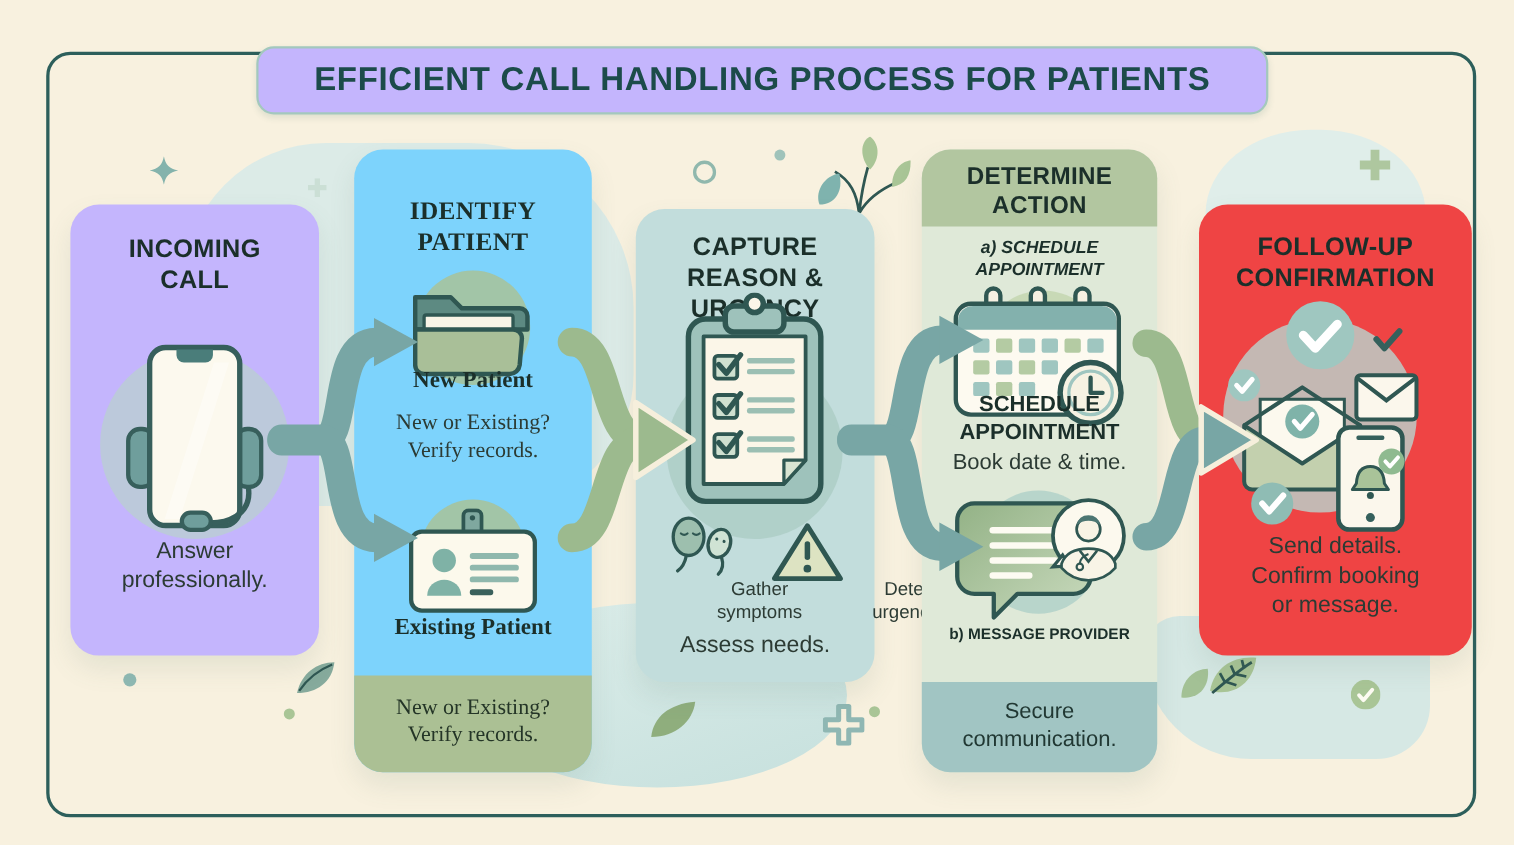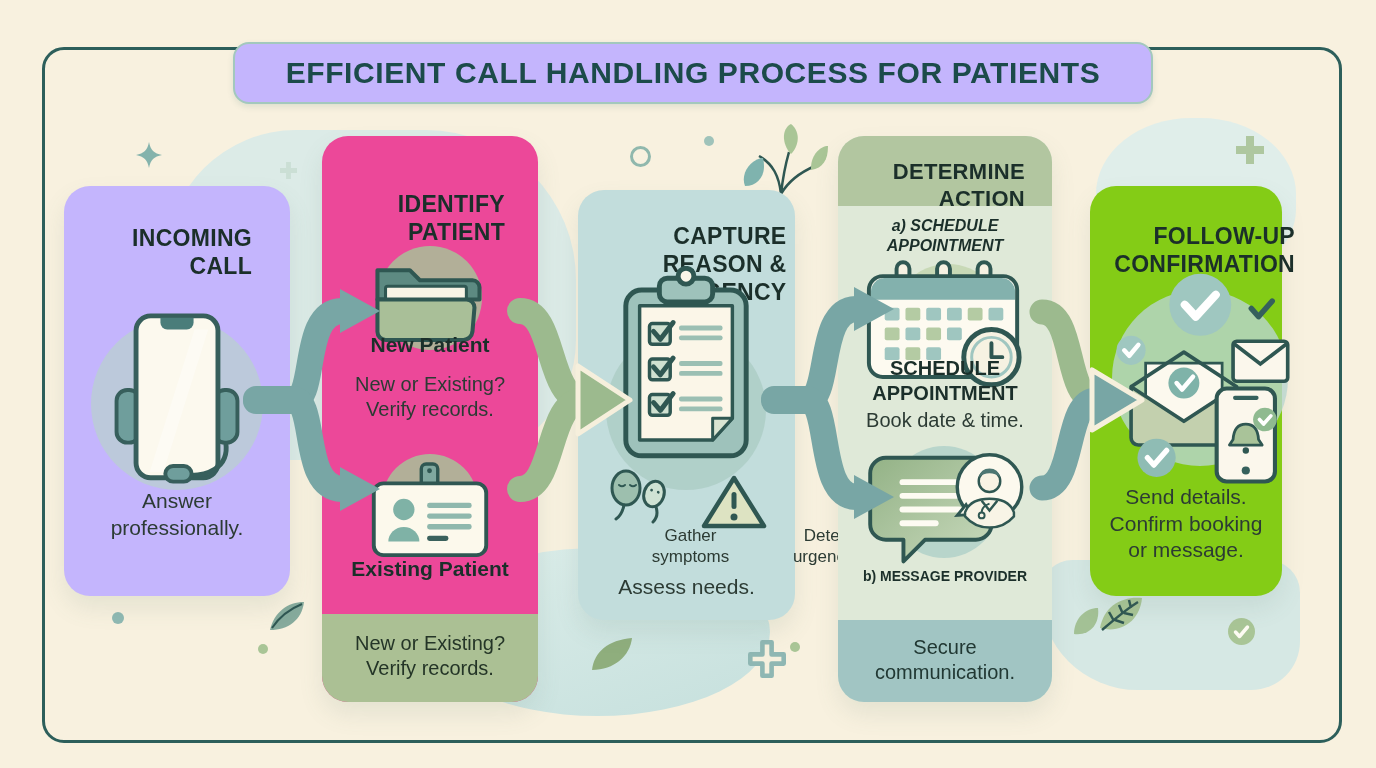--- a/index.html
+++ b/index.html
@@ -11,25 +11,25 @@
   .blob-b{left:425px;top:548px;width:345px;height:168px;background:linear-gradient(160deg,#ddeeea,#c6e0dd);border-radius:50%;}
   .blob-c{left:1096px;top:118px;width:200px;height:160px;background:#e0eeea;border-radius:50% 50% 45% 55%;}
   .blob-d{left:1040px;top:560px;width:260px;height:130px;background:#d6e8e4;border-radius:40px 40px 60px 120px;}
   
   .frame{position:absolute;left:42px;top:47px;width:1294px;height:690px;border:3px solid #2d5f5b;border-radius:22px;z-index:5;pointer-events:none;}
   .title-pill{position:absolute;left:233px;top:42px;width:916px;height:58px;background:#c4b5fd;border:2px solid #a3c8bd;border-radius:16px;display:flex;align-items:center;justify-content:center;z-index:6;box-shadow:0 3px 6px rgba(45,95,91,.12);}
   .title-pill span{font-size:30px;font-weight:bold;letter-spacing:.6px;color:#1c4b4a;white-space:nowrap;}
   
   .panel{position:absolute;z-index:2;border-radius:26px;box-shadow:0 12px 24px rgba(90,120,110,.12);}
   .p1{left:64px;top:186px;width:226px;height:410px;background:#c4b5fd;}
-  .p2{left:322px;top:136px;width:216px;height:566px;background:#ec4899;}
+  .p2{left:322px;top:136px;width:216px;height:566px;background:#7dd3fc;font-family:Liberation Serif, serif;}
   .p3{left:578px;top:190px;width:217px;height:430px;background:#c2dddc;}
   .p4{left:838px;top:136px;width:214px;height:566px;background:#dfe9d8;}
-  .p5{left:1090px;top:186px;width:192px;height:410px;background:#84cc16;}
-  .hd{position:absolute;left:0;right:0;margin:12px auto;text-align:right;font-weight:bold;color:#1b2f2a;font-size:23px;line-height:1.22;letter-spacing:.3px;}
+  .p5{left:1090px;top:186px;width:248px;height:410px;background:#ef4444;}
+  .hd{position:absolute;left:0;right:0;margin:0 auto;text-align:center;font-weight:bold;color:#1b2f2a;font-size:23px;line-height:1.22;letter-spacing:.3px;}
   .tx{position:absolute;left:0;right:0;margin:0 auto;text-align:center;font-size:20px;line-height:1.27;color:#2c3b34;}
   .bold{font-weight:bold;color:#1b2f2a;}
   .circ{position:absolute;border-radius:50%;}
   .icon{position:absolute;}
   
   .p1-t{top:26px;width:150px;}
   .p1-c{left:27px;top:132px;width:172px;height:172px;background:#b9d4ca;opacity:.65;}
   .p1-i{left:35px;top:118px;}
   .p1-cap{top:302px;width:160px;font-size:21px;}
   

